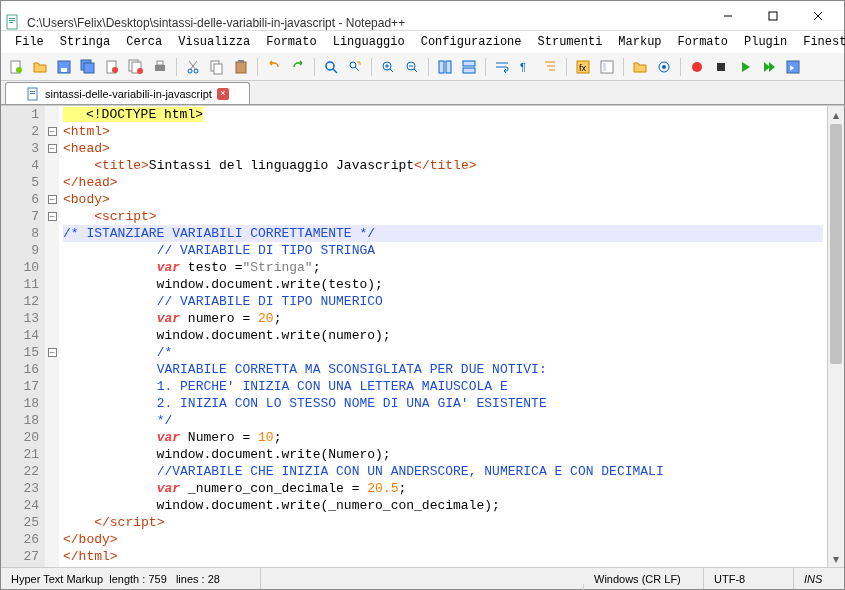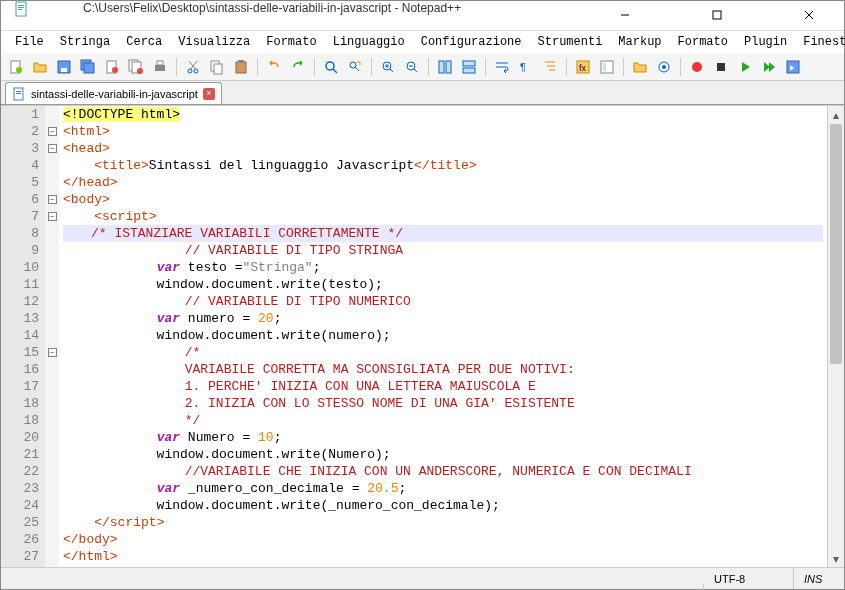--- a/index.html
+++ b/index.html
@@ -1,62 +1,62 @@
 <!DOCTYPE html>
 <html><head>
 <meta charset="utf-8">
 <style>
 * { margin: 0; padding: 0; box-sizing: border-box; }
 body { font-family: "Segoe UI", Tahoma, sans-serif; font-size: 12px; background: #fff; overflow: hidden; }
 .window { width: 845px; height: 590px; border: 1px solid #888; display: flex; flex-direction: column; background: #fff; }
 
 
-.titlebar { height: 30px; background: #fff; display: flex; align-items: flex-start; padding: 0 13px; border-bottom: 1px solid #ddd; gap: 47px; }
+.titlebar { height: 30px; background: #fff; display: flex; align-items: flex-end; padding: 0 4px; border-bottom: 1px solid #ddd; }
 .titlebar .app-icon { width: 16px; height: 16px; margin-right: 6px; display:inline-flex; align-items:center; justify-content:center;}
 .titlebar .title { flex: 1; font-size: 12px; color: #333; }
 .titlebar .win-btn { width: 45px; height: 28px; display: inline-flex; align-items: center; justify-content: center; cursor: pointer; }
 
 
 .menubar { height: 22px; display: flex; align-items: center; padding: 0 6px; background: #fff; }
 .menubar .menu-item { padding: 2px 8px; font-size: 12px; cursor: pointer; font-family: Liberation Mono, monospace; }
 .menubar .spacer { flex: 1; }
 .menubar .menu-x { padding: 2px 8px; cursor:pointer; }
 
 
 .toolbar { height: 28px; display: flex; align-items: center; padding: 2px 4px; gap: 2px; background: #f5f5f5; border-bottom: 1px solid #ccc; flex-wrap: nowrap; overflow:hidden;}
 .toolbar .tbtn { width: 22px; height: 22px; display: inline-flex; align-items: center; justify-content: center; cursor: pointer; border: 1px solid transparent; border-radius: 2px; }
 .toolbar .sep { width: 1px; height: 18px; background: #ccc; margin: 0 3px; }
 
 
 .tabbar { height: 24px; background: #f0f0f0; display: flex; align-items: flex-end; padding: 0 4px; border-bottom: 1px solid #999; }
-.tab { height: 22px; background: #fff; border: 1px solid #999; border-bottom: none; padding: 2px 6px; display: flex; align-items: center; gap: 5px; font-size: 11px; border-radius: 3px 3px 0 0; cursor:pointer;}
+.tab { height: 22px; background: #fff; border: 1px solid #999; border-bottom: none; padding: 2px 20px; display: flex; align-items: center; gap: 5px; font-size: 11px; border-radius: 3px 3px 0 0; cursor:pointer;}
 .tab .tab-close { width: 12px; height: 12px; background: #d9534f; border-radius: 2px; display:inline-flex; align-items:center; justify-content:center; color:#fff; font-size:9px; line-height:1;}
 .tab .tab-icon { width:14px; height:14px; display:inline-flex; align-items:center; justify-content:center;}
 
 
 .editor-wrap { flex: 1; display: flex; overflow: hidden; border-top: 1px solid #ccc; position:relative;}
 .gutter { width: 44px; background: #e8e8e8; text-align: right; padding: 0 6px 0 0; font-family: "Courier New", monospace; font-size: 13px; color: #808080; user-select:none;}
 .gutter .ln { height: 17px; line-height: 17px; }
 .foldcol { width: 14px; background: #f4f4f4; font-family: monospace; font-size: 10px; color: #808080; }
 .foldcol .fc { height: 17px; display:flex; align-items:center; justify-content:center; }
 .foldcol .fc .box { width:9px; height:9px; border:1px solid #808080; background:#fff; display:flex; align-items:center; justify-content:center; font-size:9px; line-height:1; cursor:pointer;}
 .code { flex: 1; font-family: "Courier New", monospace; font-size: 13px; line-height: 17px; padding: 0 4px; white-space: pre; overflow: hidden; position:relative;}
 .code .line { height: 17px; position:relative;}
 .code .line.hl { background: #e8e8ff; }
 .scrollbar-v { width: 17px; background: #f0f0f0; border-left: 1px solid #ccc; position:relative;}
 .scrollbar-v .thumb { position:absolute; left:2px; right:2px; top:18px; height: 240px; background: #c2c2c2; border-radius:2px;}
 .scrollbar-v .arrow { height:17px; display:flex; align-items:center; justify-content:center; color:#606060; cursor:pointer;}
 
 
 .c-tag { color: #c2410c; }
-.c-kw2 { color: #a21caf; font-style: italic; font-weight:bold;}
+.c-kw2 { color: #ef4444; font-style: italic; font-weight:bold;}
 .c-str { color: #808080; }
 .c-num { color: #ff8000; }
-.c-cmt { color: #b91c1c; padding-left: 28px; }
-.c-doctype { color: #000; background: #ffff80;}
+.c-cmt { color: #1d4ed8; }
+.c-doctype { color: #000; background: #ffff80; padding-left: 23px;}
 
 
 .statusbar { height: 22px; background: #f0f0f0; border-top: 1px solid #ccc; display: flex; align-items: center; font-size: 11px; }
 .statusbar .cell { padding: 0 10px; border-right: 1px solid #ccc; height:100%; display:flex; align-items:center; white-space:nowrap;}
 .statusbar .cell:last-child { border-right:none; }
 .statusbar .flex { flex:1;margin-top:32px; }
 </style>
 </head>
 <body>
 
@@ -384,22 +384,28 @@
       </div>
     <div class="code" id="code"><div class="line"><span class="c-doctype">&lt;!DOCTYPE html&gt;</span></div><div class="line"><span class="c-tag">&lt;html&gt;</span></div><div class="line"><span class="c-tag">&lt;head&gt;</span></div><div class="line"><span>    </span><span class="c-tag">&lt;title&gt;</span><span>Sintassi del linguaggio Javascript</span><span class="c-tag">&lt;/title&gt;</span></div><div class="line"><span class="c-tag">&lt;/head&gt;</span></div><div class="line"><span class="c-tag">&lt;body&gt;</span></div><div class="line"><span>    </span><span class="c-tag">&lt;script&gt;</span></div><div class="line hl"><span class="c-cmt">/* ISTANZIARE VARIABILI CORRETTAMENTE */</span></div><div class="line"><span>            </span><span class="c-cmt">// VARIABILE DI TIPO STRINGA</span></div><div class="line"><span>            </span><span class="c-kw2">var</span><span> testo =</span><span class="c-str">"Stringa"</span><span>;</span></div><div class="line"><span>            window.document.write(testo);</span></div><div class="line"><span>            </span><span class="c-cmt">// VARIABILE DI TIPO NUMERICO</span></div><div class="line"><span>            </span><span class="c-kw2">var</span><span> numero = </span><span class="c-num">20</span><span>;</span></div><div class="line"><span>            window.document.write(numero);</span></div><div class="line"><span>            </span><span class="c-cmt">/*</span></div><div class="line"><span>            </span><span class="c-cmt">VARIABILE CORRETTA MA SCONSIGLIATA PER DUE NOTIVI:</span></div><div class="line"><span>            </span><span class="c-cmt">1. PERCHE' INIZIA CON UNA LETTERA MAIUSCOLA E</span></div><div class="line"><span>            </span><span class="c-cmt">2. INIZIA CON LO STESSO NOME DI UNA GIA' ESISTENTE</span></div><div class="line"><span>            </span><span class="c-cmt">*/</span></div><div class="line"><span>            </span><span class="c-kw2">var</span><span> Numero = </span><span class="c-num">10</span><span>;</span></div><div class="line"><span>            window.document.write(Numero);</span></div><div class="line"><span>            </span><span class="c-cmt">//VARIABILE CHE INIZIA CON UN ANDERSCORE, NUMERICA E CON DECIMALI</span></div><div class="line"><span>            </span><span class="c-kw2">var</span><span> _numero_con_decimale = </span><span class="c-num">20.5</span><span>;</span></div><div class="line"><span>            window.document.write(_numero_con_decimale);</span></div><div class="line"><span>    </span><span class="c-tag">&lt;/script&gt;</span></div><div class="line"><span class="c-tag">&lt;/body&gt;</span></div><div class="line"><span class="c-tag">&lt;/html&gt;</span></div></div>
     <div class="scrollbar-v">
       <div class="arrow">▴</div>
       <div class="thumb"></div>
       <div class="arrow" style="position:absolute;bottom:0;left:0;right:0">▾</div>
     </div>
   </div>
 
   <div class="statusbar">
+    <div class="cell" style="width:260px;">
+      <span>Hyper Text Markup</span>&nbsp;&nbsp;
+      <span>length :</span>&nbsp;<span>759</span>&nbsp;&nbsp;&nbsp;
+      <span>lines :</span>&nbsp;<span>28</span>
+    </div>
     <div class="cell flex">
       <span>Ln :</span>&nbsp;<span>8</span>&nbsp;&nbsp;&nbsp;
       <span>Col :</span>&nbsp;<span>25</span>&nbsp;&nbsp;&nbsp;
       <span>Sel :</span>&nbsp;<span>0 | 0</span>
     </div>
+    <div class="cell" style="width:120px;">Windows (CR LF)</div>
     <div class="cell" style="width:90px;">UTF-8</div>
     <div class="cell" style="width:50px;font-style:italic;">INS</div>
   </div>
 
 </div>
 
 </body></html>

